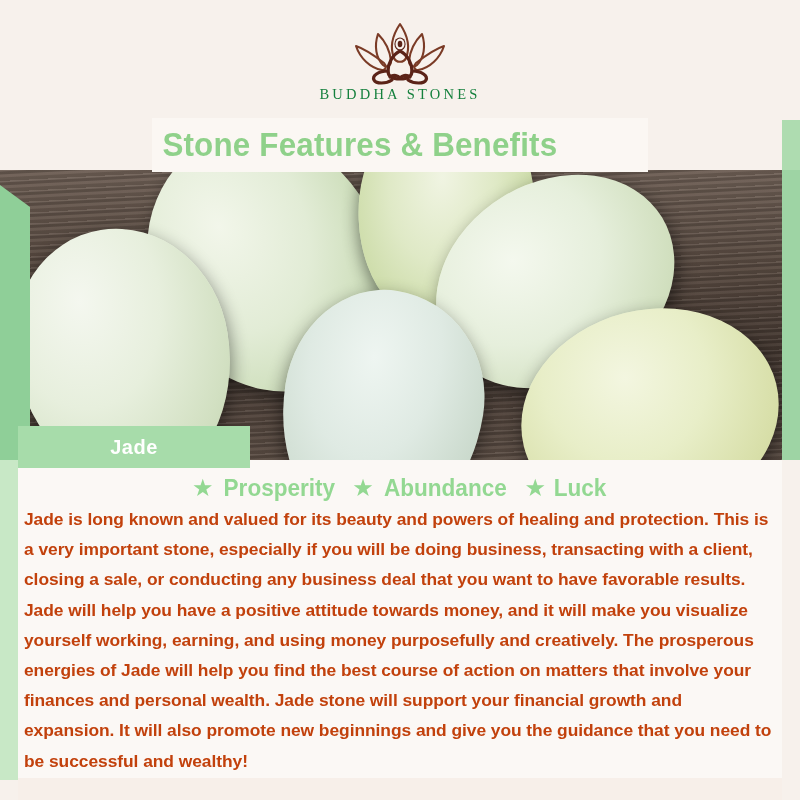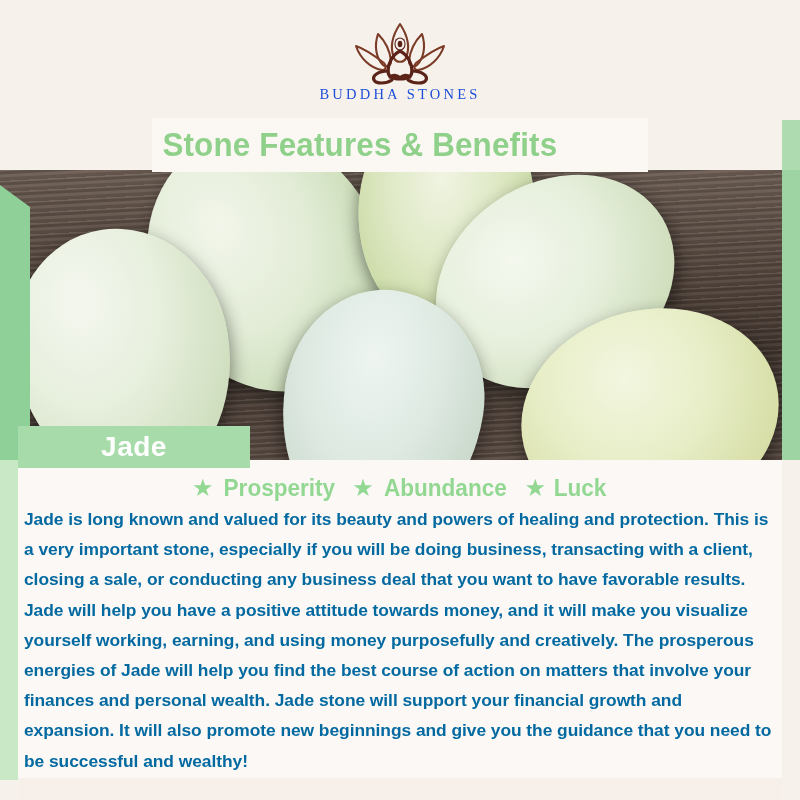--- a/index.html
+++ b/index.html
@@ -86,21 +86,21 @@
     justify-content: center;
   }
   .logo-mark {
     width: 140px;
     height: 68px;
     display: block;
   }
   .logo-wordmark {
     font-size: 14.5px;
     letter-spacing: 3.2px;
-    color: #1d4ed8;
+    color: #15803d;
     font-family: "Liberation Serif", serif;
     font-weight: 400;
   }
 
   
   .title-banner {
     position: absolute;
     top: 118px;
     left: 152px;
     width: 496px;
@@ -160,21 +160,21 @@
     width: 232px;
     height: 42px;
     background: #a7dcaa;
     z-index: 6;
     display: flex;
     align-items: center;
     justify-content: center;
   }
   .jade-text {
     color: #ffffff;
-    font-size: 28px;
+    font-size: 20px;
     font-weight: bold;
     letter-spacing: 0.5px;
   }
 
   
   .content {
     position: absolute;
     top: 460px;
     left: 18px;
     width: 764px;
@@ -203,21 +203,21 @@
     color: #93d892;
     font-size: 24px;
     font-weight: bold;
     font-family: "Liberation Sans Narrow", "Liberation Sans", sans-serif;
     transform: scaleX(0.94);
   }
   .body-text {
     margin: 2px 8px 0 6px;
     font-size: 17.4px;
     font-weight: bold;
-    color: #0369a1;
+    color: #c2410c;
     line-height: 30.2px;
     text-align: left;
     letter-spacing: -0.05px;
   }
   .bottom-strip {
     position: absolute;
     bottom: 0;
     left: 0;
     width: 764px;
     height: 22px;

